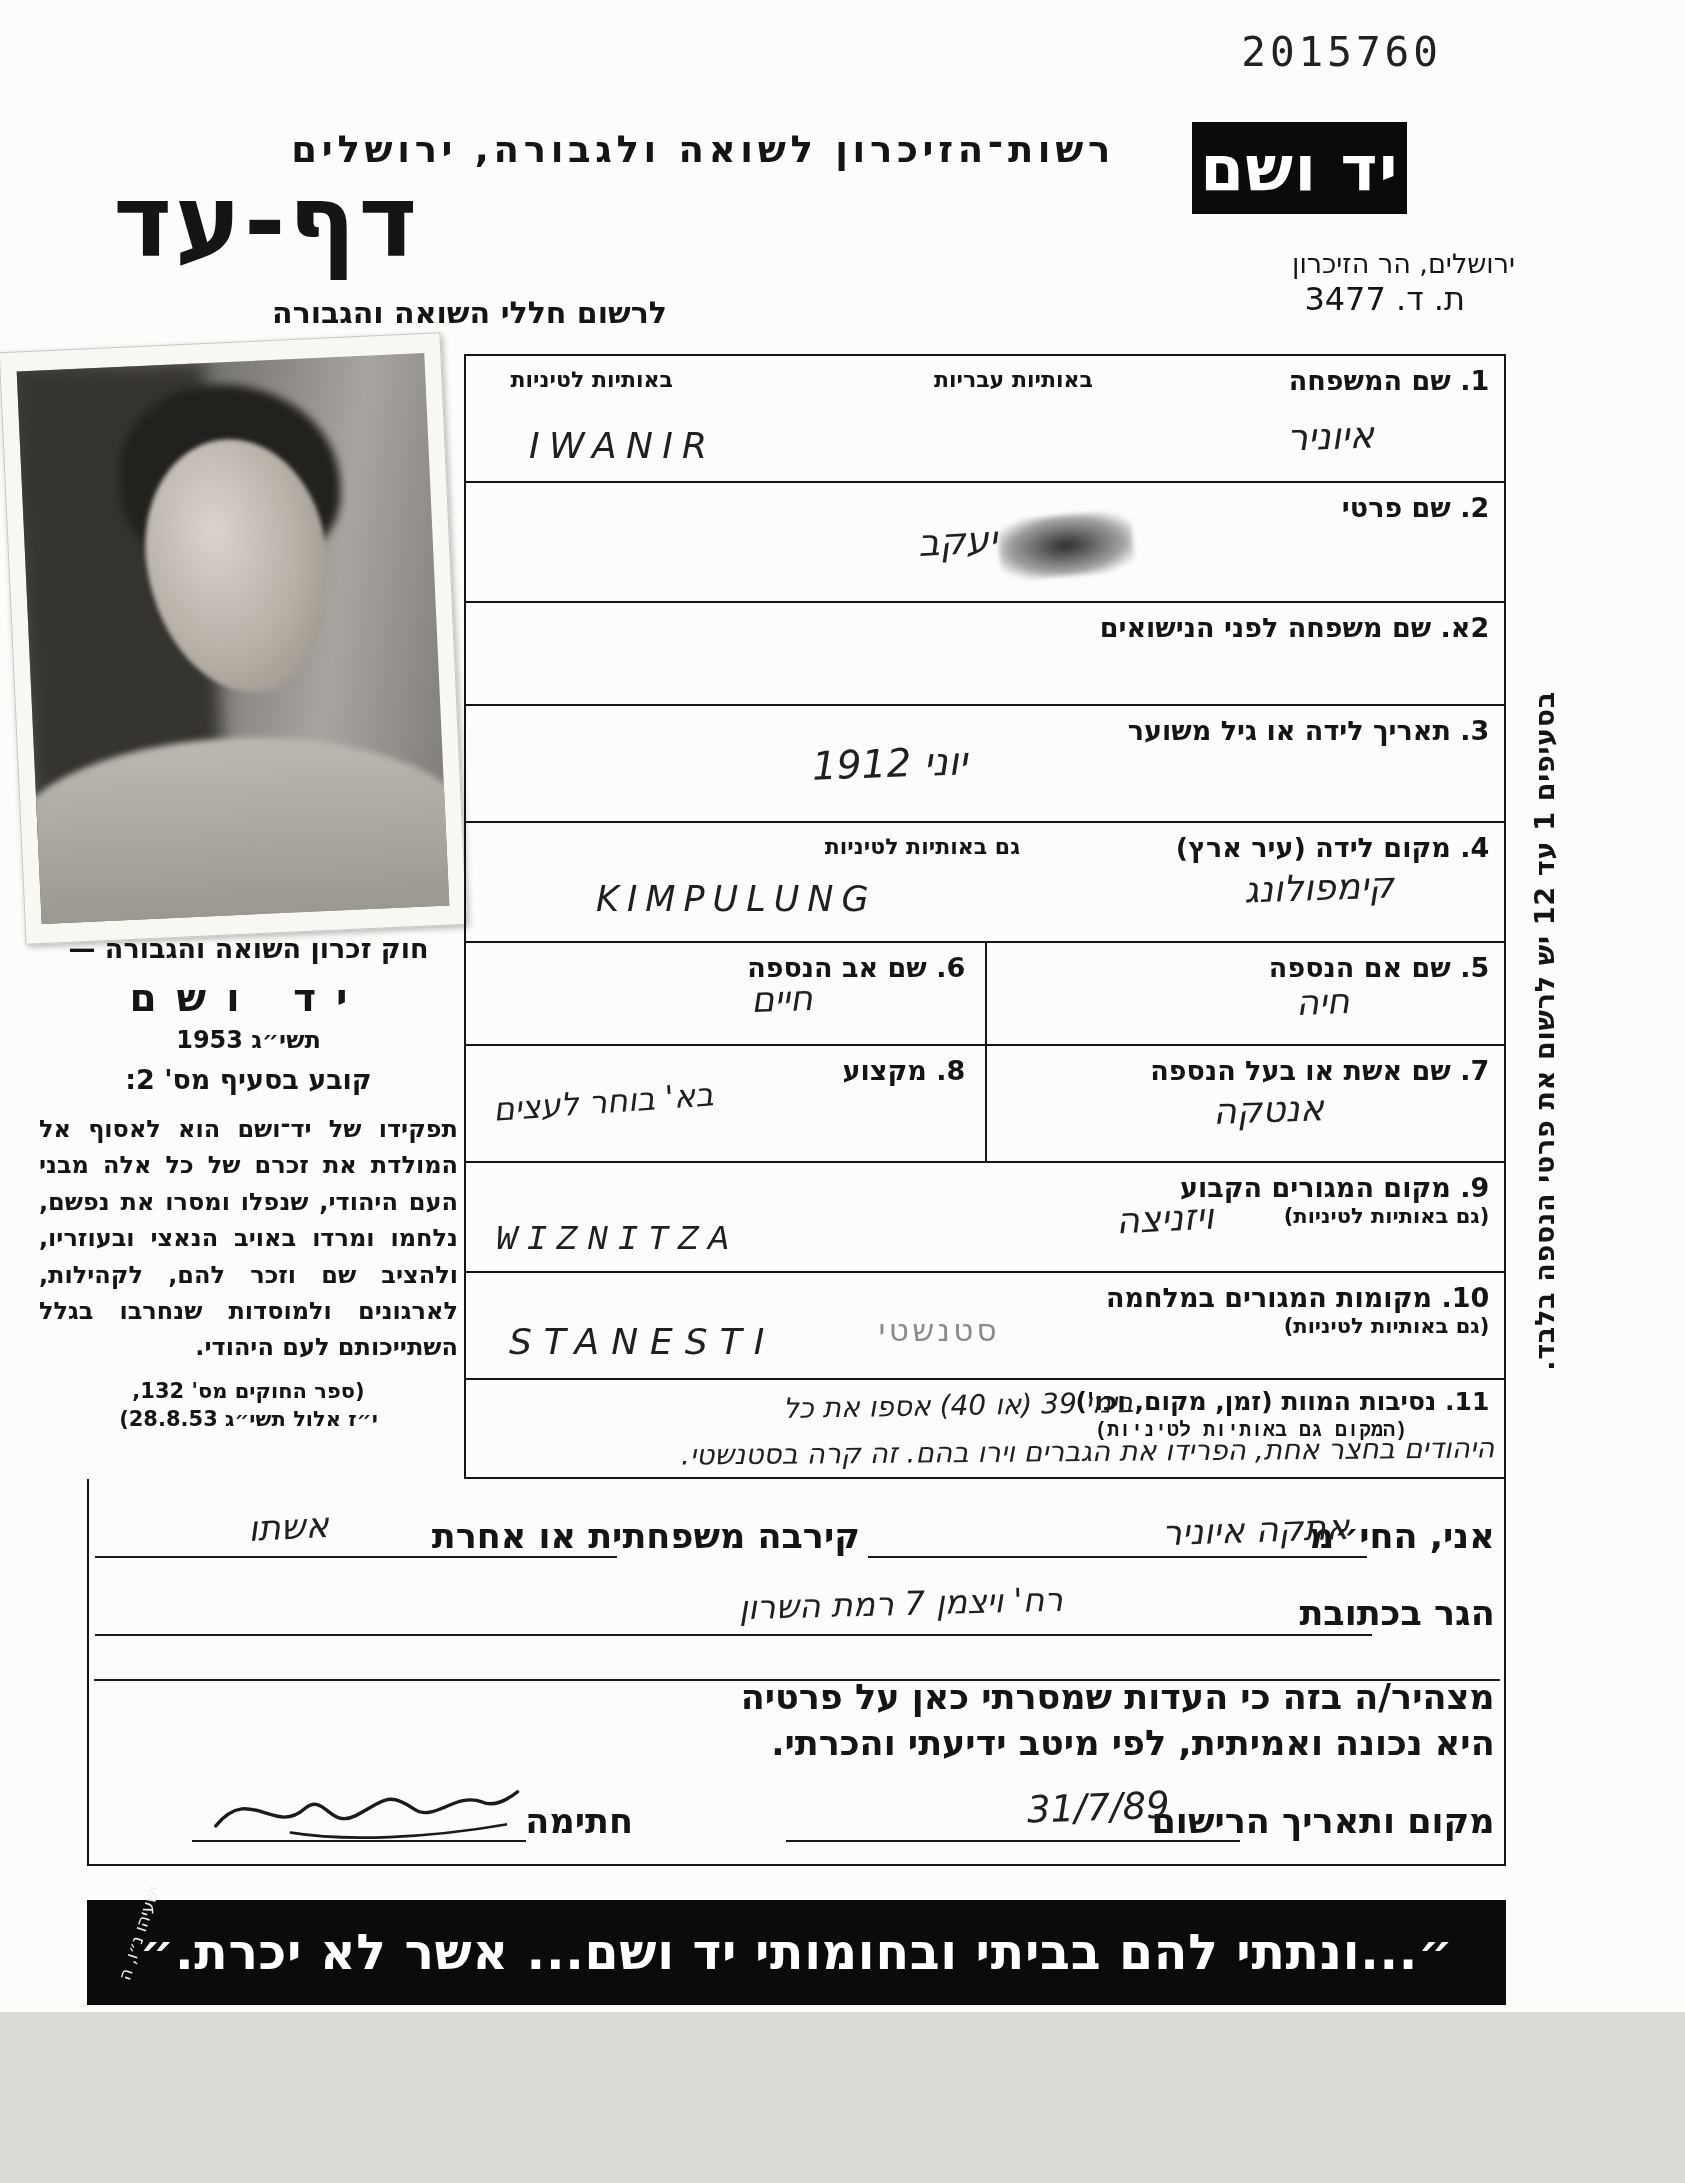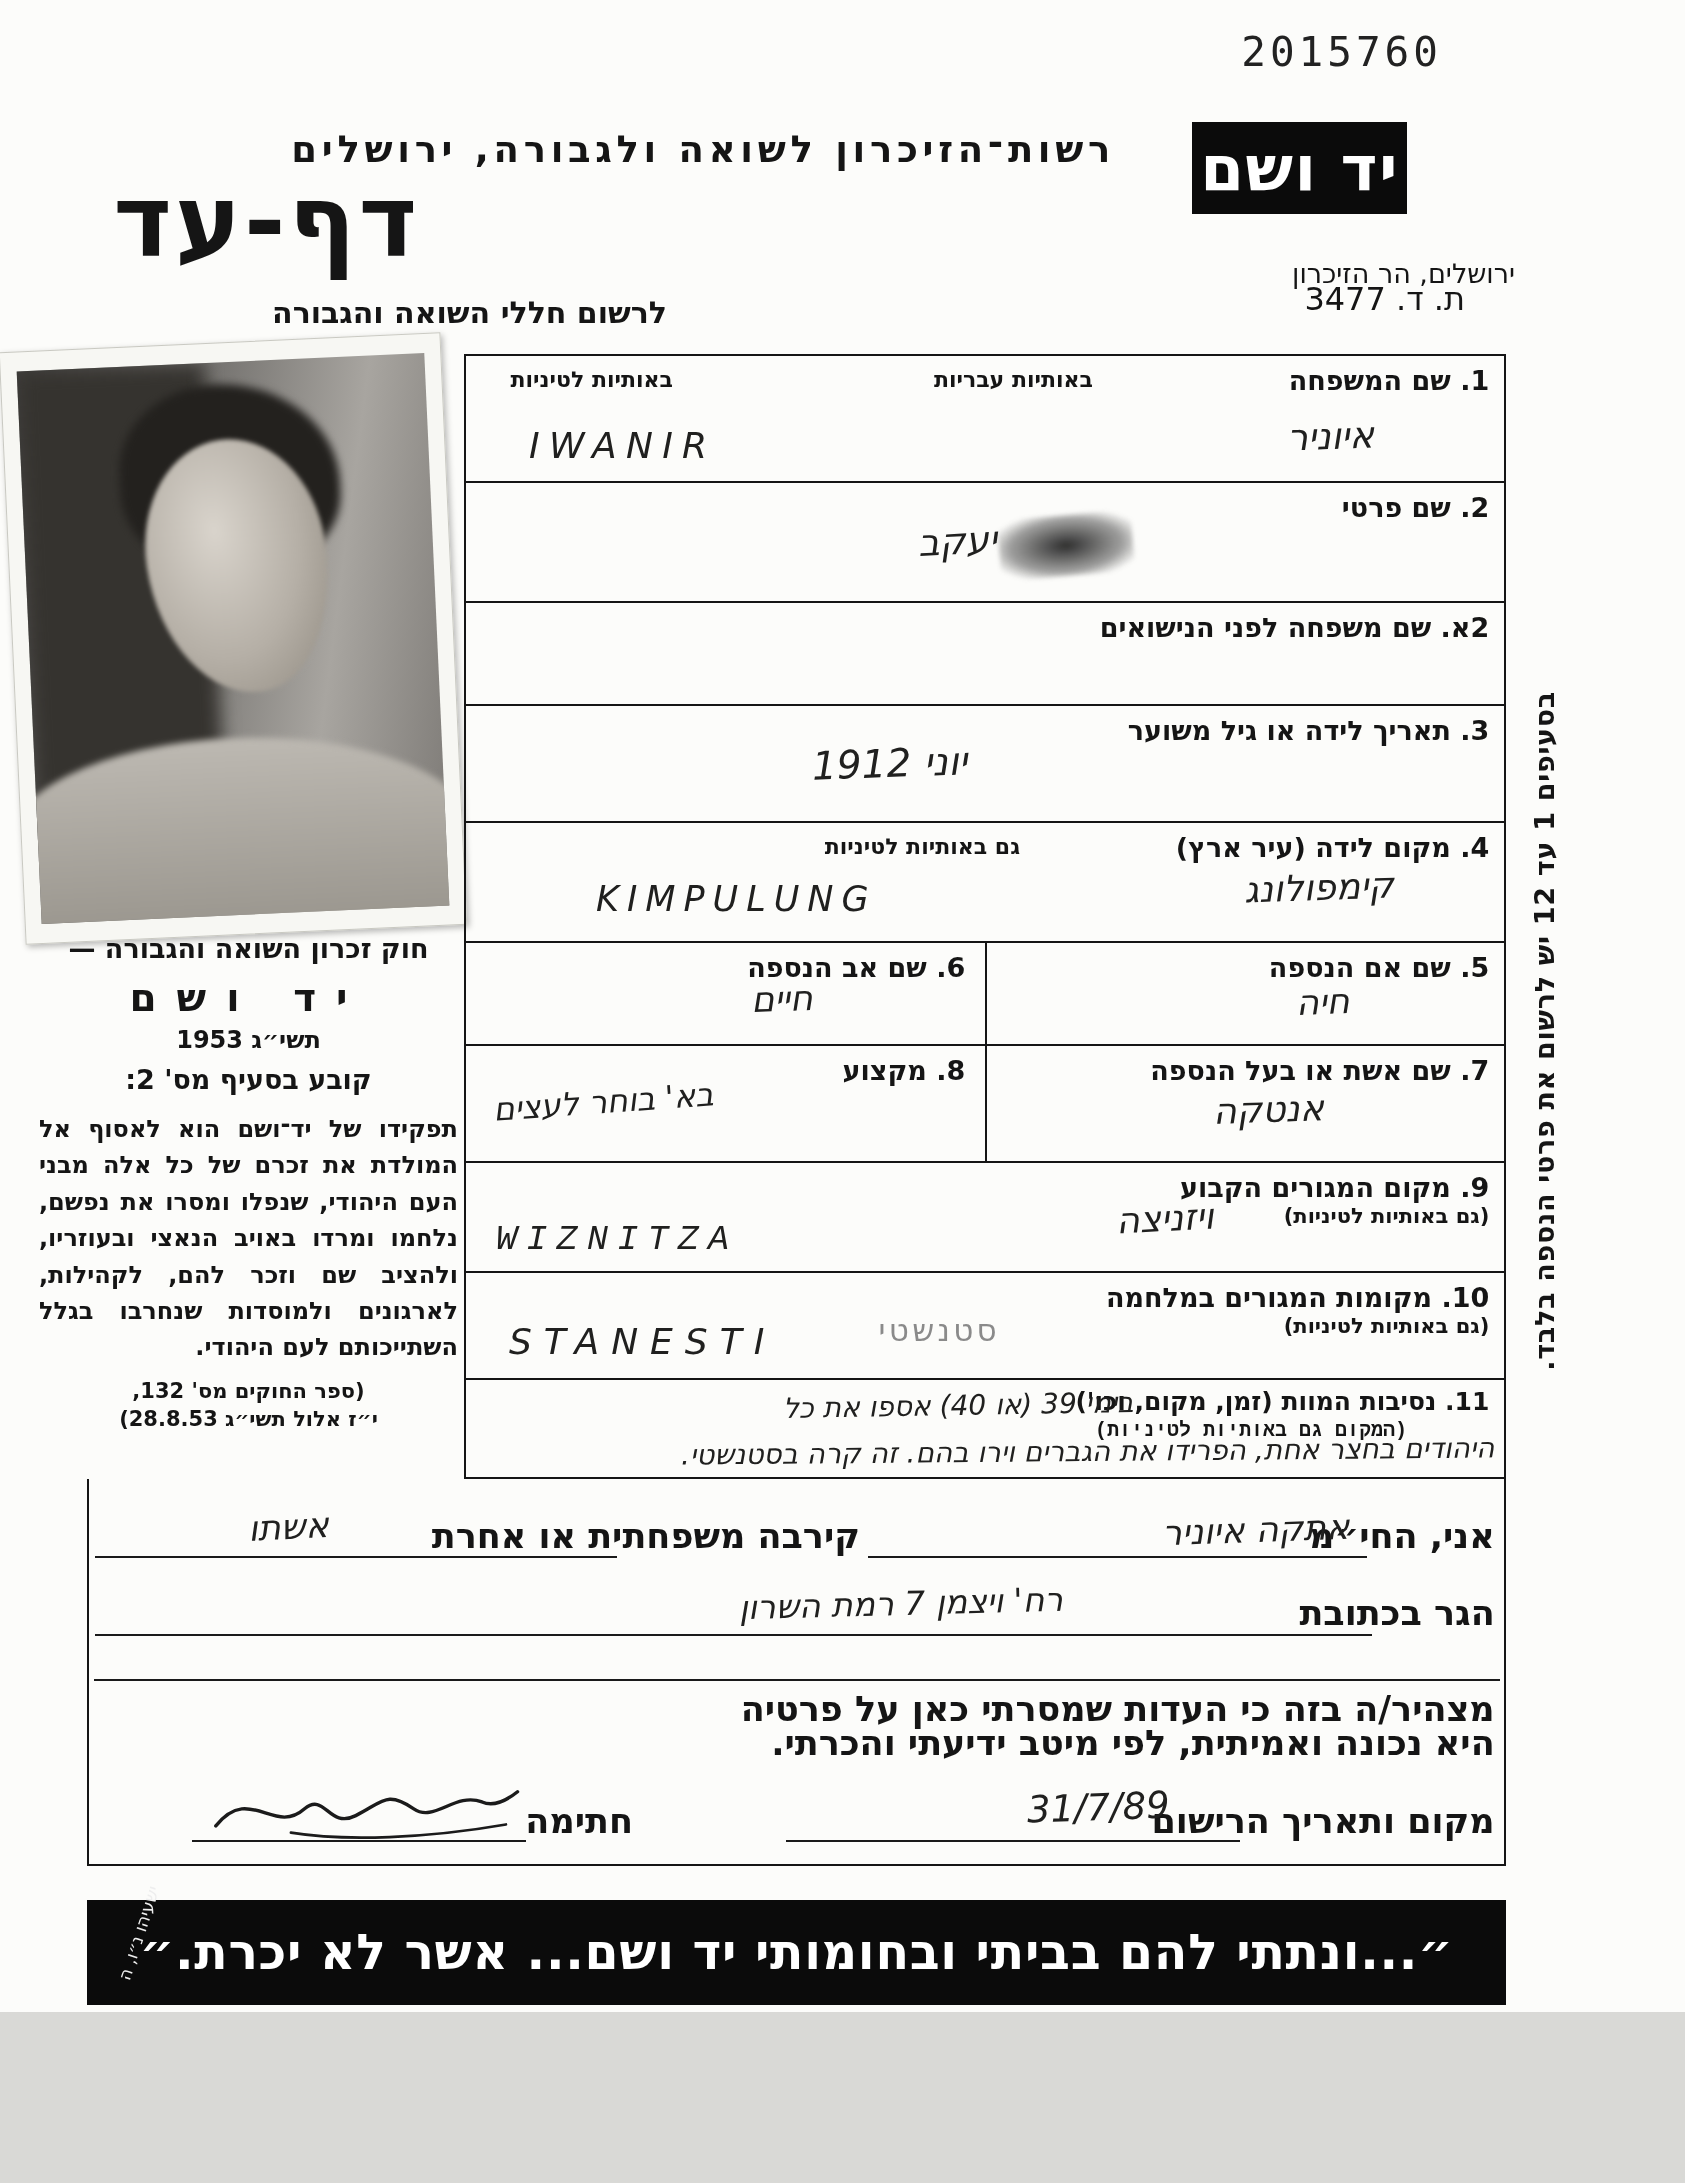--- a/index.html
+++ b/index.html
@@ -14,21 +14,21 @@
 
   
   .doc-number { right:243px; top:28px; font-family:"DejaVu Sans Mono",monospace;
     font-size:41px; letter-spacing:4px; direction:ltr; color:#222; }
   .masthead-authority { right:570px; top:128px; font-size:37px; letter-spacing:4.7px; white-space:nowrap; }
   .masthead-title { right:1265px; top:172px; font-size:100px; font-weight:900; letter-spacing:2.7px; line-height:1; }
   .masthead-subtitle { right:1018px; top:295px; font-size:30px; white-space:nowrap; }
   .logo-box { left:1192px; top:122px; width:215px; height:92px; background:#0b0b0b;
     display:flex; align-items:center; justify-content:center; }
   .logo-text { color:#ffffff; font-size:63px; font-weight:900; letter-spacing:1.3px; line-height:1; }
-  .logo-addr1 { right:170px; top:248px; font-size:27px; white-space:nowrap;margin-top:10px; }
+  .logo-addr1 { right:170px; top:248px; font-size:27px; white-space:nowrap; }
   .logo-addr2 { right:220px; top:280px; font-size:32px; white-space:nowrap; }
 
   
   .margin-note { left:1529px; top:691px; transform-origin:0 0;
     transform:rotate(-90deg) translateX(-100%);
     font-size:27px; letter-spacing:0.7px; white-space:nowrap; font-weight:bold; }
 
   
   .photo-frame { left:12px; top:342px; width:442px; height:593px; background:#f7f7f3;
     border:0.7px solid #c9c9c2; padding:18.7px 16px; transform:rotate(-2.6deg);
@@ -105,21 +105,21 @@
   .d-witness-label { right:9.3px; top:37px; }
   .u1 { right:137px; top:77px; width:499px; }
   .d-witness-val { right:154px; top:31px; font-size:35px; transform:rotate(-2deg); }
   .d-rel-label { right:644px; top:37px; }
   .u2 { right:887px; top:77px; width:522px; }
   .d-rel-val { right:1175px; top:28px; font-size:35px; transform:rotate(-3deg); }
   .d-addr-label { right:9.3px; top:114px; }
   .u3 { right:132px; top:155px; width:1277px; }
   .d-addr-val { right:441px; top:105px; font-size:33px; transform:rotate(-1.5deg); }
   .u4 { right:4px; top:200px; width:1406px; }
-  .d-stmt1 { right:9.3px; top:210px;text-align:right; }
+  .d-stmt1 { right:9.3px; top:198px;text-align:right; }
   .d-stmt2 { right:9.3px; top:244px; }
   .d-date-label { right:9.3px; top:322px; }
   .u5 { right:264px; top:361px; width:454px; }
   .d-date-val { right:334px; top:307px; font-size:37px; direction:ltr; transform:rotate(-2deg); }
   .d-sig-label { right:871px; top:322px; }
   .u6 { right:978px; top:361px; width:334px; }
   .sig-svg { position:absolute; right:981px; top:298px; width:314px; height:67px; }
 
   
   .banner { left:87px; top:1900px; width:1419px; height:105px; background:#0b0b0b;

